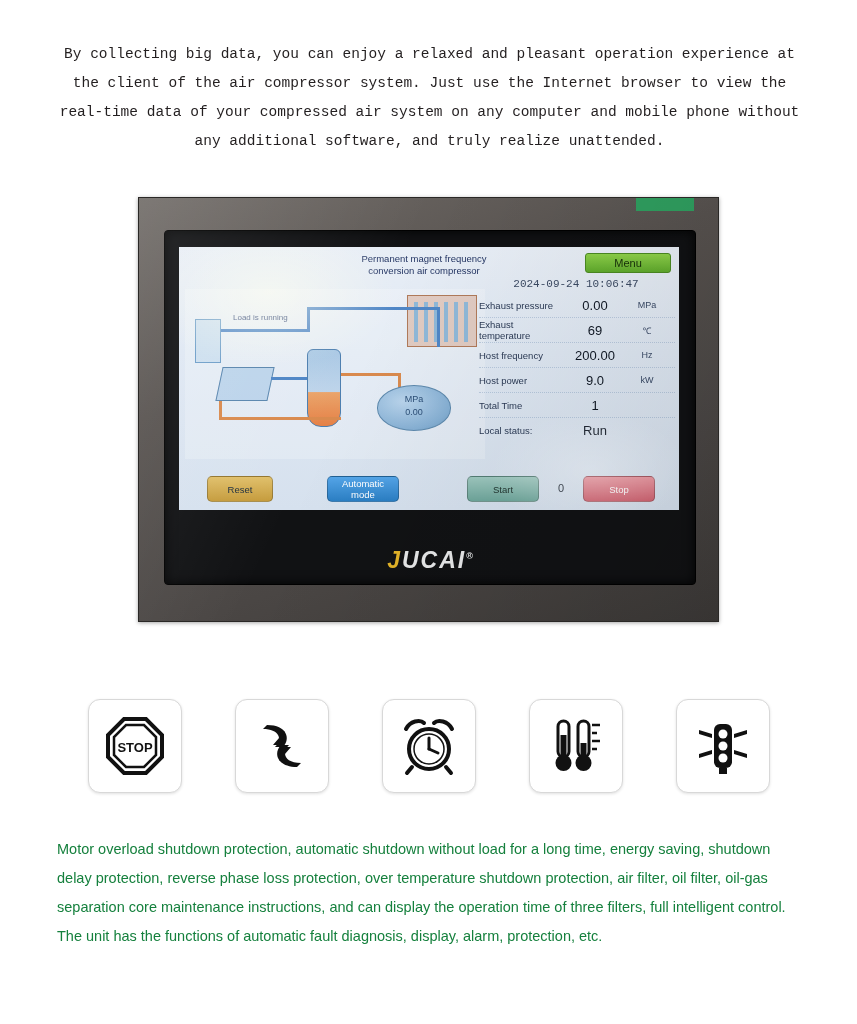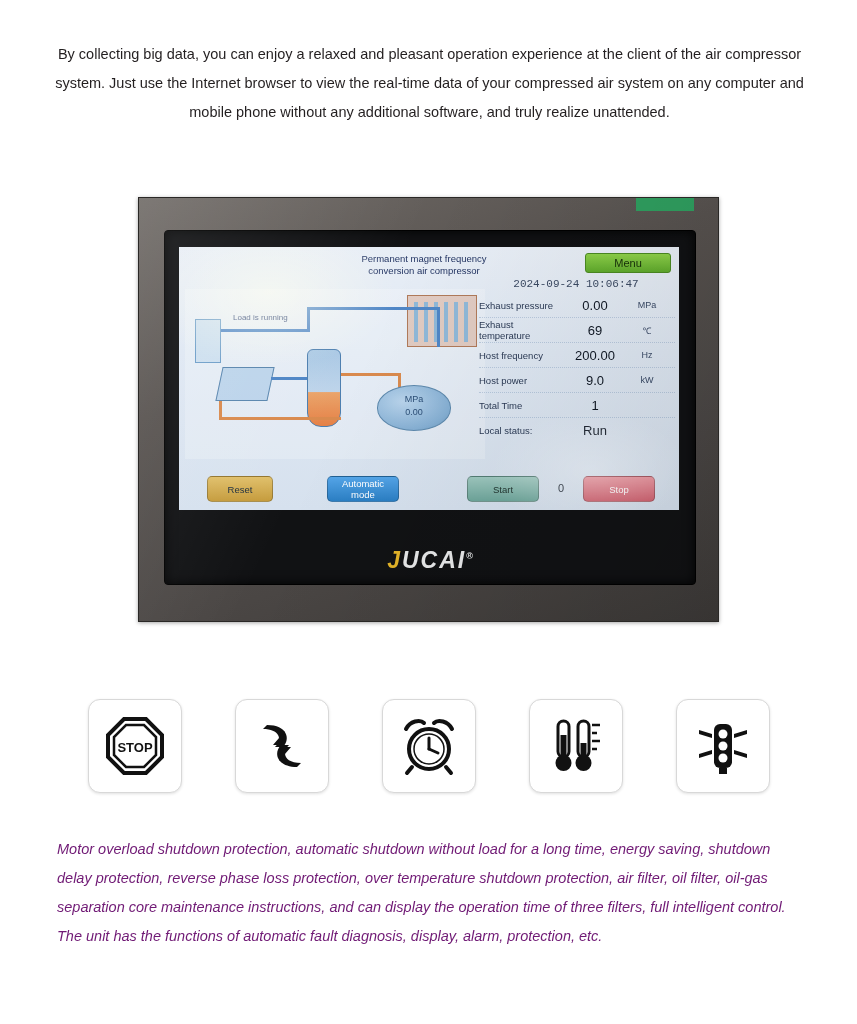--- a/index.html
+++ b/index.html
@@ -14,20 +14,21 @@
   .page { position: relative; width: 857px; height: 1024px; }
 
   
   .intro {
     position: absolute;
     top: 40px; left: 52px; width: 755px;
     text-align: center;
     font-size: 14.5px;
     line-height: 29px;
     color: #231f20;
+    font-family: Liberation Mono, monospace;
   }
   .intro p { margin: 0; }
 
   
   .hmi-photo {
     position: absolute;
     top: 197px; left: 138px;
     width: 581px; height: 425px;
     background: linear-gradient(160deg,#6f6a66 0%, #57524f 35%, #4a4644 70%, #3d3a38 100%);
     border: 1px solid #2a2826;
@@ -200,22 +201,21 @@
     box-shadow: 0 1px 3px rgba(0,0,0,.12);
     display:flex; align-items:center; justify-content:center;
   }
 
   
   .outro {
     position:absolute;
     top: 835px; left: 57px; width: 740px;
     font-size: 14.5px;
     line-height: 29px;
-    color:#701a75;
-    font-style:italic;
+    color:#15803d;
   }
   .outro p { margin:0; }
 </style>
 </head>
 <body>
 
 <div class="page">
 
   <div class="intro">
     <p>By collecting big data, you can enjoy a relaxed and pleasant operation experience at the client of the air compressor system. Just use the Internet browser to view the real-time data of your compressed air system on any computer and mobile phone without any additional software, and truly realize unattended.</p>

